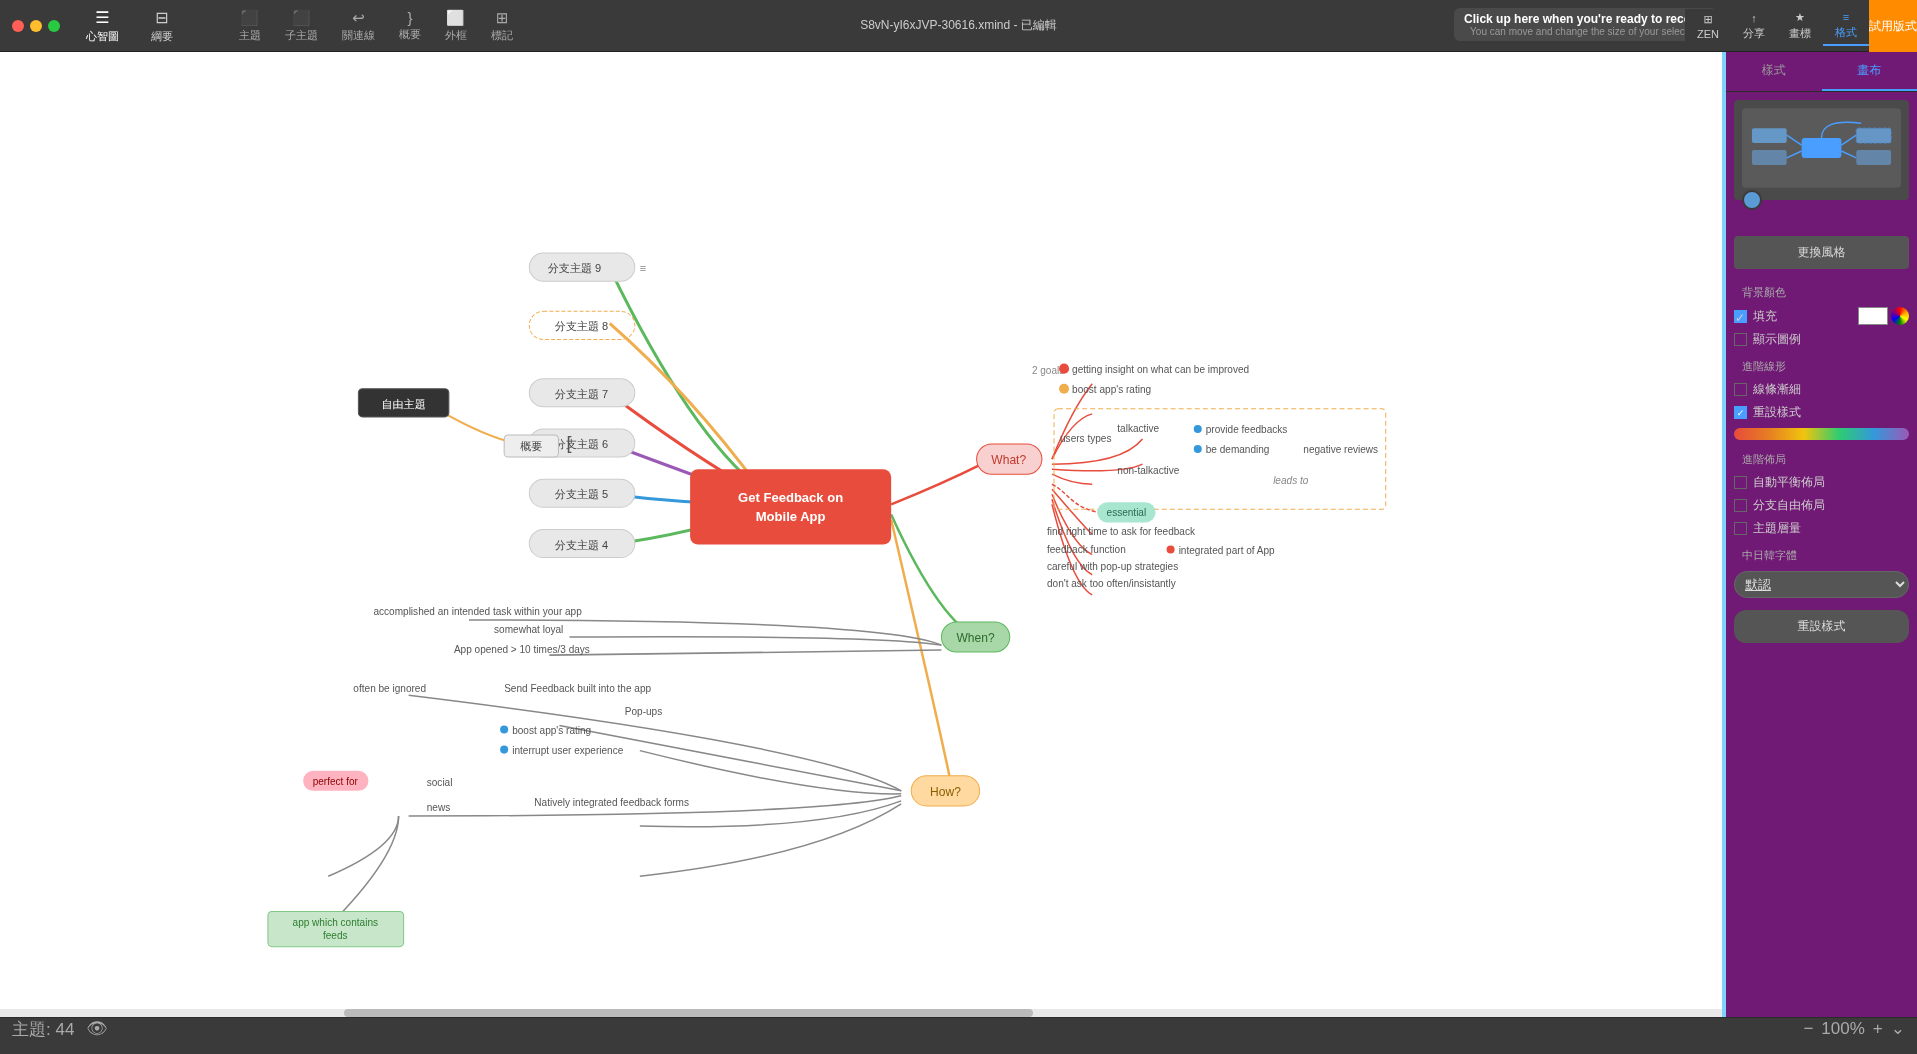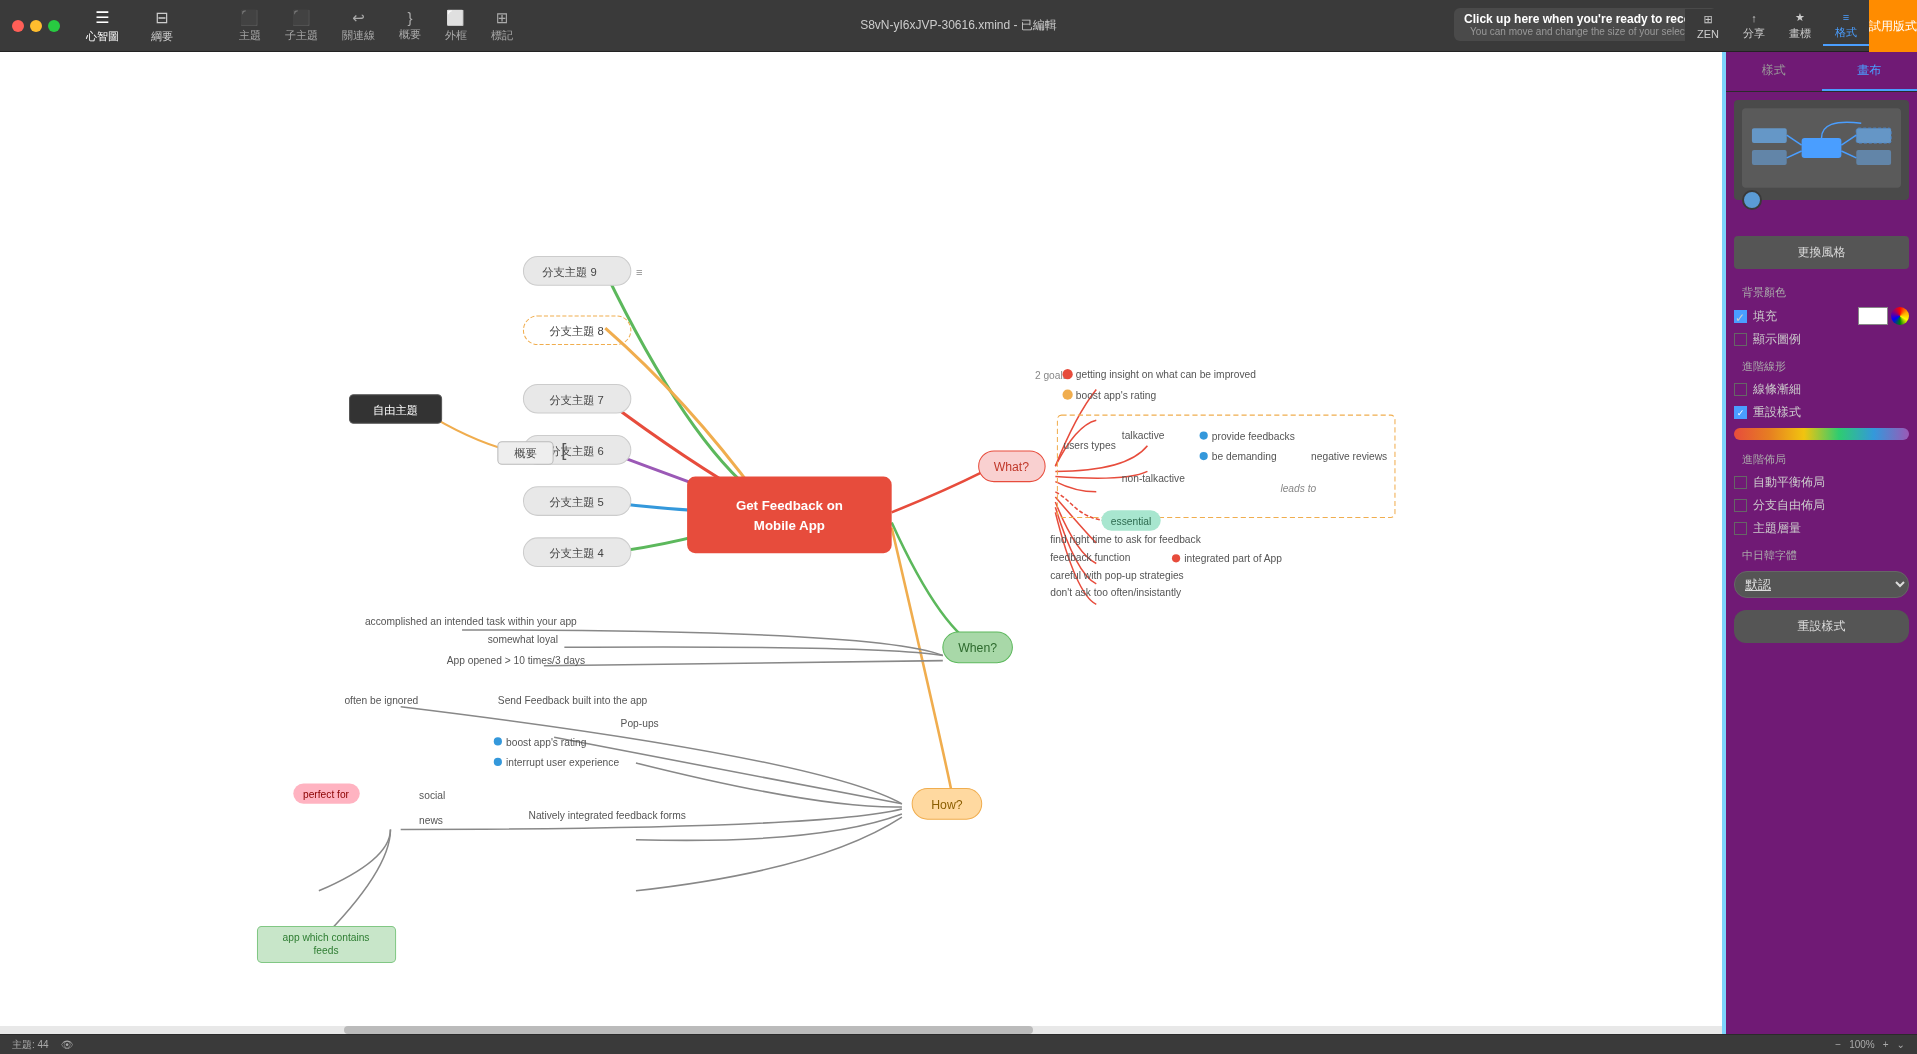--- a/index.html
+++ b/index.html
@@ -143,22 +143,22 @@
     }
 
     .reset-btn {
       margin: 8px; background: #555; border: none; color: #ddd;
       padding: 8px; border-radius: 12px; font-size: 12px; width: calc(100% - 16px);
       cursor: pointer;
     }
 
     
     .statusbar {
-      height: 20px; background: #3a3a3a; border-top: 1px solid #2b2b2b;
-      display: flex; align-items: center; padding: 0 12px; color: #aaa; font-size: 10px;
+      height: 37px; background: #3a3a3a; border-top: 1px solid #2b2b2b;
+      display: flex; align-items: flex-start; padding: 0 12px; color: #aaa; font-size: 17px;
       flex-shrink: 0; gap: 12px;
     }
     .status-right { margin-left: auto; display: flex; align-items: center; gap: 8px; }
   </style>
 </head>
 <body>
 
 <div class="titlebar">
   <div class="window-controls">
     <div class="win-btn win-close"></div>

